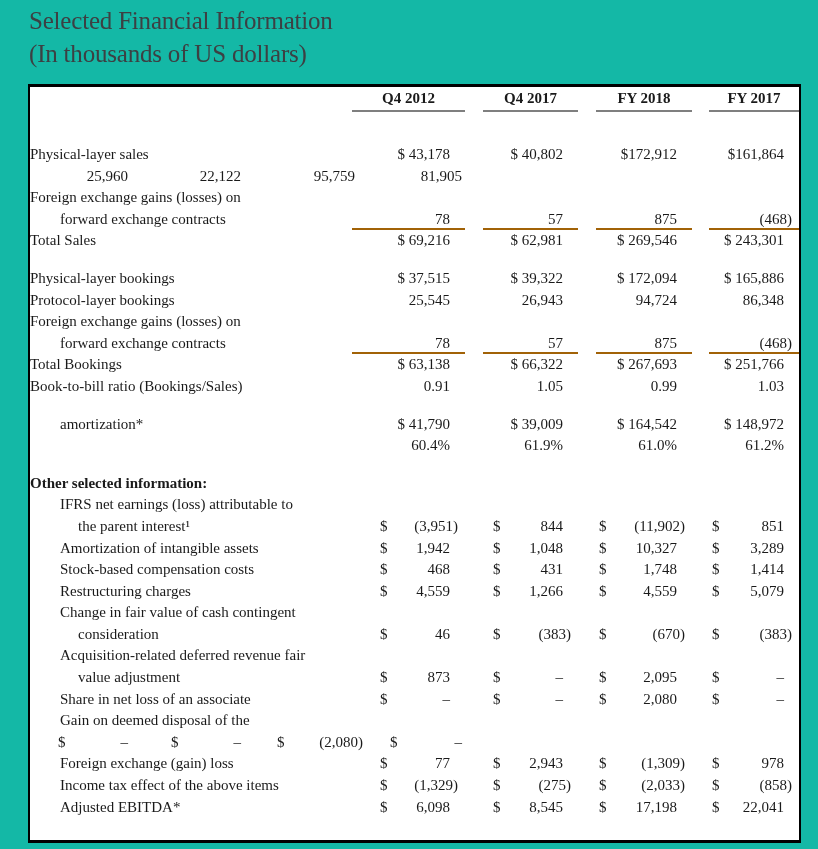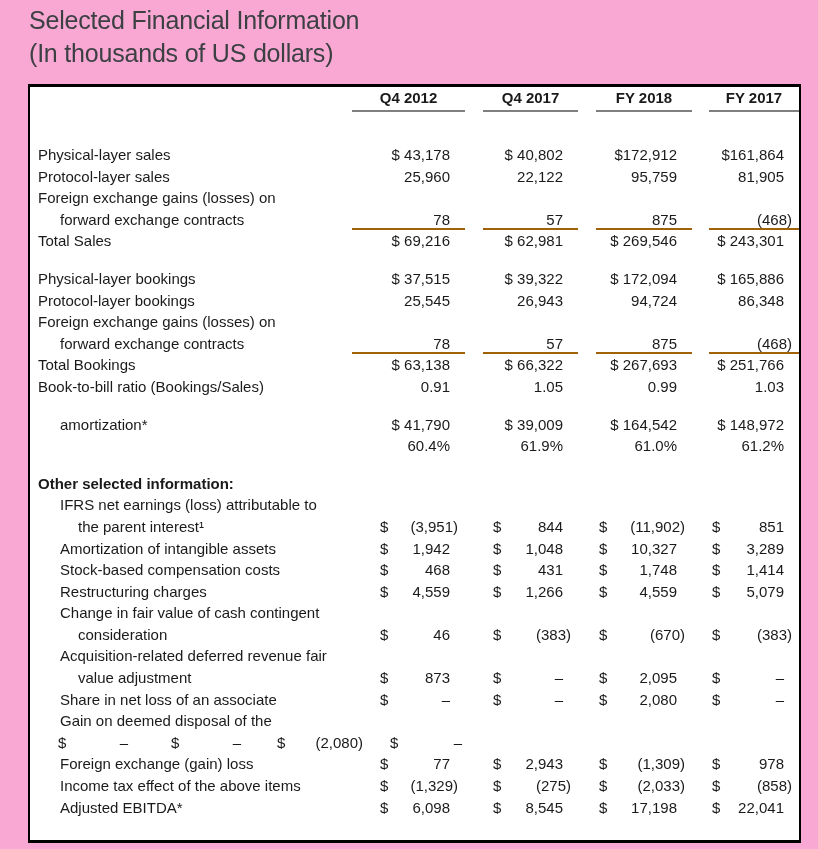--- a/index.html
+++ b/index.html
@@ -1,19 +1,19 @@
 <!DOCTYPE html>
 <html><head>
 <meta charset="utf-8">
 <style>
   html,body{margin:0;padding:0;background:#ffffff;}
   .page{
     position:relative;width:818px;height:849px;overflow:hidden;
-    font-family:Liberation Sans, sans-serif;
-    background:#f9a8d4;
+    font-family:Liberation Serif, serif;
+    background:#14b8a6;
   }
   
   .title{
     position:absolute;left:29px;top:4px;
     font-size:25px;line-height:33px;color:#3c4043;font-weight:400;
     letter-spacing:-0.2px;
   }
   
   .fin-table{
     position:absolute;left:28px;top:84px;width:773px;height:759px;
@@ -29,21 +29,21 @@
   }
   
   .c1{width:113px;}
   .c2{width:95px;margin-left:18px;}
   .c3{width:96px;margin-left:18px;}
   .c4{width:90px;margin-left:17px;}
   
   .rows{position:relative;}
   .r{display:flex;height:21.6px;line-height:21.6px;white-space:nowrap;}
   .sp{width:100%;}
-  .lbl{width:322px;box-sizing:border-box;padding-left:8px;overflow:hidden;}
+  .lbl{width:322px;box-sizing:border-box;overflow:hidden;}
   .lbl.i1{padding-left:30px;}
   .lbl.i2{padding-left:48px;}
   .lbl.b{font-weight:bold;}
   .cell{
     box-sizing:border-box;display:flex;justify-content:flex-end;
     padding-right:15px;position:relative;
   }
   .cell.rule{border-bottom:2px solid #a16207;}
   .val.hang{margin-right:-8px;}
   .acct{display:flex;justify-content:space-between;}
@@ -81,21 +81,20 @@
             <span class="val">$ 40,802</span>
           </div>
           <div class="cell c3">
             <span class="val">$172,912</span>
           </div>
           <div class="cell c4">
             <span class="val">$161,864</span>
           </div>
         </div>
         <div class="r">
-          <div class="lbl i0">Protocol-layer sales</div>
           <div class="cell c1">
             <span class="val">25,960</span>
           </div>
           <div class="cell c2">
             <span class="val">22,122</span>
           </div>
           <div class="cell c3">
             <span class="val">95,759</span>
           </div>
           <div class="cell c4">

